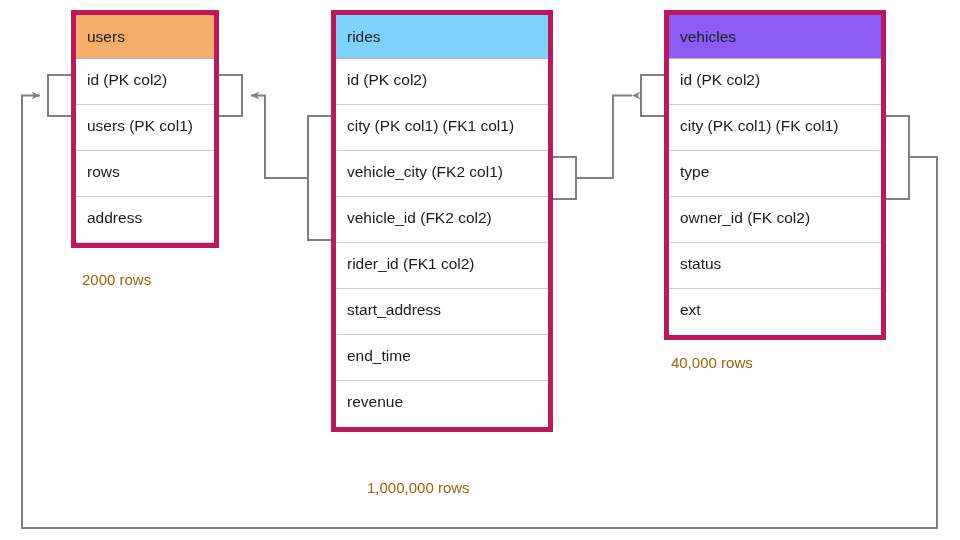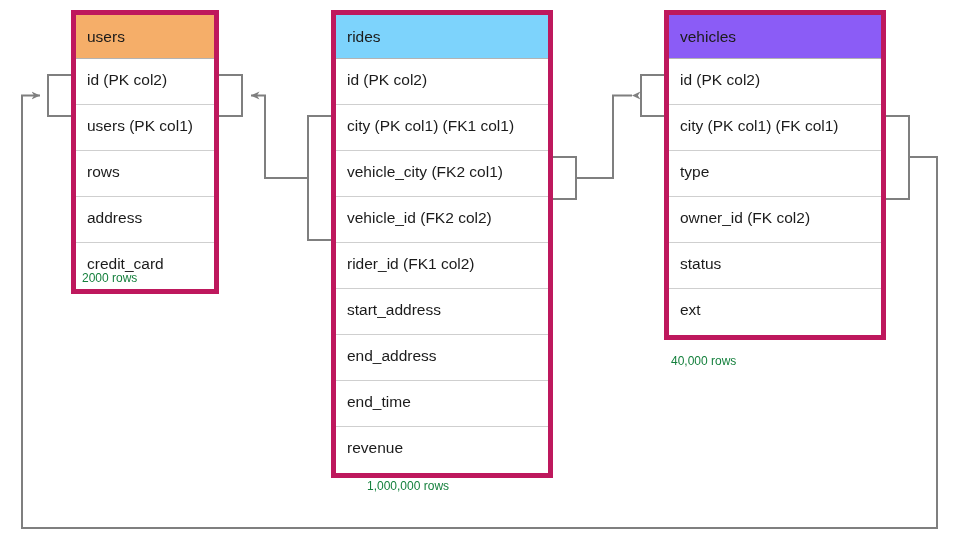--- a/index.html
+++ b/index.html
@@ -36,22 +36,22 @@
     padding: 0 0 0 11px;
     font-size: 15.5px;
     color: #1b1b1b;
     border-bottom: 1px solid #cfcfcf;
     white-space: nowrap;
     overflow: hidden;
   }
   .trow.last { border-bottom: none; }
   .rowcount {
     position: absolute;
-    font-size: 12px;
-    color: #15803d;
+    font-size: 15px;
+    color: #a16207;
     white-space: nowrap;
   }
 </style>
 </head>
 <body>
 
 <div id="canvas">
 
   <svg class="wires" viewBox="0 0 960 540" xmlns="http://www.w3.org/2000/svg">
     <defs>
@@ -103,33 +103,31 @@
 
     </g>
   </svg>
 
   <div class="table" style="left:71px; top:10px; width:148px;">
     <div class="thead" style="background:#f5ae69;">users</div>
     <div class="trow">id (PK col2)</div>
     <div class="trow">users (PK col1)</div>
     <div class="trow">rows</div>
     <div class="trow">address</div>
-    <div class="trow last">credit_card</div>
   </div>
   <div class="rowcount" style="left:82px; top:271px;">2000 rows</div>
 
   <div class="table" style="left:331px; top:10px; width:222px;">
     <div class="thead" style="background:#7dd3fc;">rides</div>
     <div class="trow">id (PK col2)</div>
     <div class="trow">city (PK col1) (FK1 col1)</div>
     <div class="trow">vehicle_city (FK2 col1)</div>
     <div class="trow">vehicle_id (FK2 col2)</div>
     <div class="trow">rider_id (FK1 col2)</div>
     <div class="trow">start_address</div>
-    <div class="trow">end_address</div>
     <div class="trow">end_time</div>
     <div class="trow last">revenue</div>
   </div>
   <div class="rowcount" style="left:338px; top:479px;margin-left:29px;">1,000,000 rows</div>
 
   <div class="table" style="left:664px; top:10px; width:222px;">
     <div class="thead" style="background:#8b5cf6;">vehicles</div>
     <div class="trow">id (PK col2)</div>
     <div class="trow">city (PK col1) (FK col1)</div>
     <div class="trow">type</div>

